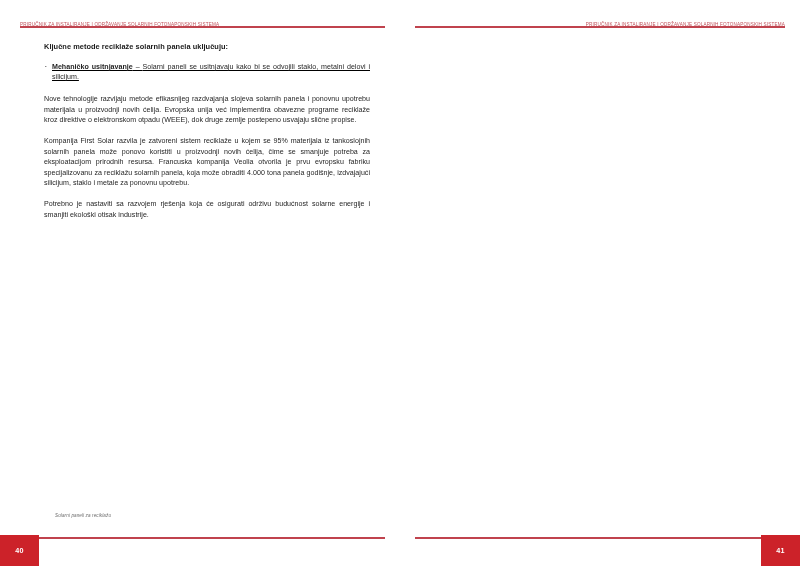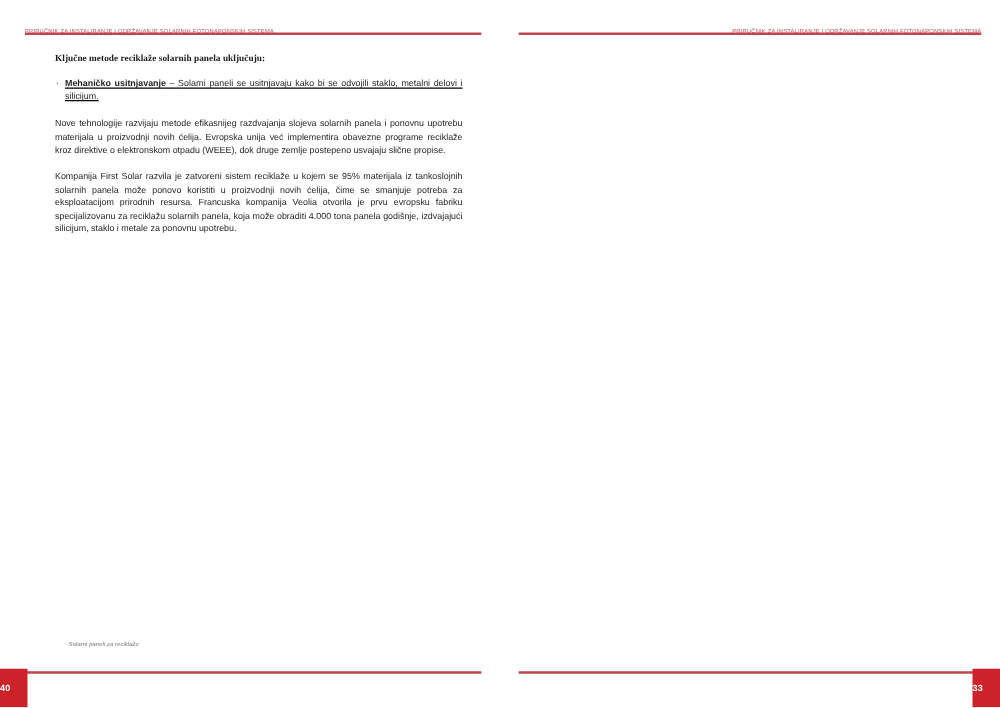--- a/index.html
+++ b/index.html
@@ -67,21 +67,20 @@
     top: 42px;
   }
 
   .lede {
     font-size: 7.4px;
     font-weight: bold;
     color: #1b1b1b;
     line-height: 1.35;
     margin: 0 0 10px 0;
     letter-spacing: 0.05px;
-    font-family: Liberation Serif, serif;
   }
 
   ul.methods {
     list-style: none;
     margin: 0 0 11px 0;
     padding: 0;
     text-decoration: underline;
   }
   ul.methods li {
     position: relative;
@@ -135,25 +134,26 @@
     top: 537px;
     height: 1.6px;
     background: #c0434e;
   }
   .left  .foot-rule { left: 20px;  right: 15px; }
   .right .foot-rule { left: 15px;  right: 15px; }
 
   .folio {
     position: absolute;
     top: 535px;
-    width: 22px;
+    width: 39px;
     height: 31px;
     background: #cc2229;
     display: flex;
     align-items: center;
+    justify-content: center;
   }
   .left  .folio { left: 0; }
   .right .folio { right: 0; }
 
   .folio span {
     font-size: 7.2px;
     font-weight: bold;
     color: #ffffff;
     line-height: 1;
     letter-spacing: 0.2px;
@@ -178,20 +178,21 @@
       <ul class="methods">
         <li>
           <span class="term">Mehaničko usitnjavanje</span><span> – </span><span>Solarni paneli se usitnjavaju kako bi se odvojili staklo, metalni delovi i silicijum.</span>
         </li>
       </ul>
 
       <p class="body">Nove tehnologije razvijaju metode efikasnijeg razdvajanja slojeva solarnih panela i ponovnu upotrebu materijala u proizvodnji novih ćelija. Evropska unija već implementira obavezne programe reciklaže kroz direktive o elektronskom otpadu (WEEE), dok druge zemlje postepeno usvajaju slične propise.</p>
 
       <p class="body">Kompanija First Solar razvila je zatvoreni sistem reciklaže u kojem se 95% materijala iz tankoslojnih solarnih panela može ponovo koristiti u proizvodnji novih ćelija, čime se smanjuje potreba za eksploatacijom prirodnih resursa. Francuska kompanija Veolia otvorila je prvu evropsku fabriku specijalizovanu za reciklažu solarnih panela, koja može obraditi 4.000 tona panela godišnje, izdvajajući silicijum, staklo i metale za ponovnu upotrebu.</p>
 
+      <p class="body">Potrebno je nastaviti sa razvojem rješenja koja će osigurati održivu budućnost solarne energije i smanjiti ekološki otisak industrije.</p>
 
     </div>
 
     <div class="caption">Solarni paneli za reciklažu</div>
 
     <div class="foot-rule"></div>
 
     <div class="folio">
       <span>40</span>
     </div>
@@ -201,18 +202,18 @@
   <div class="page right">
 
     <div class="runhead">
       <span class="rh-text">PRIRUČNIK ZA INSTALIRANJE I ODRŽAVANJE SOLARNIH FOTONAPONSKIH SISTEMA</span>
     </div>
     <div class="head-rule"></div>
 
     <div class="foot-rule"></div>
 
     <div class="folio">
-      <span>33</span>
+      <span>41</span>
     </div>
 
   </div>
 
 </div>
 
 </body></html>

